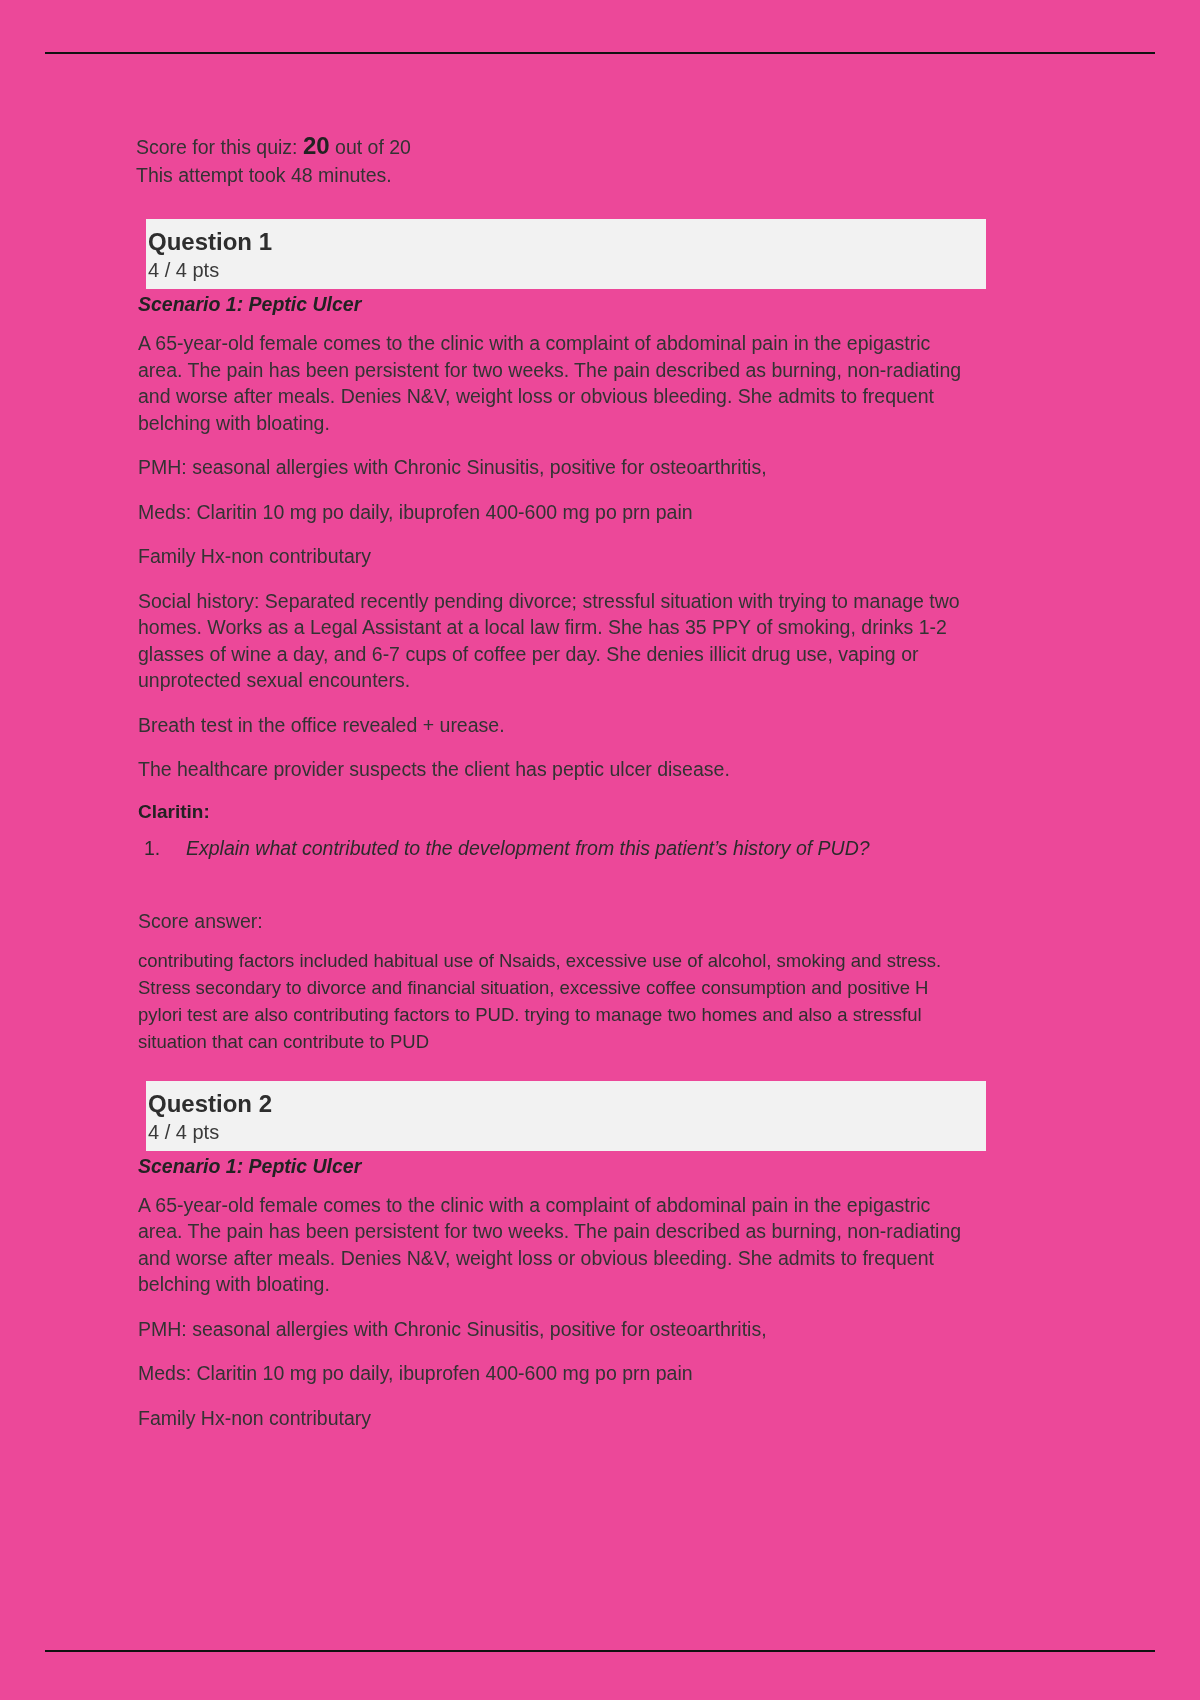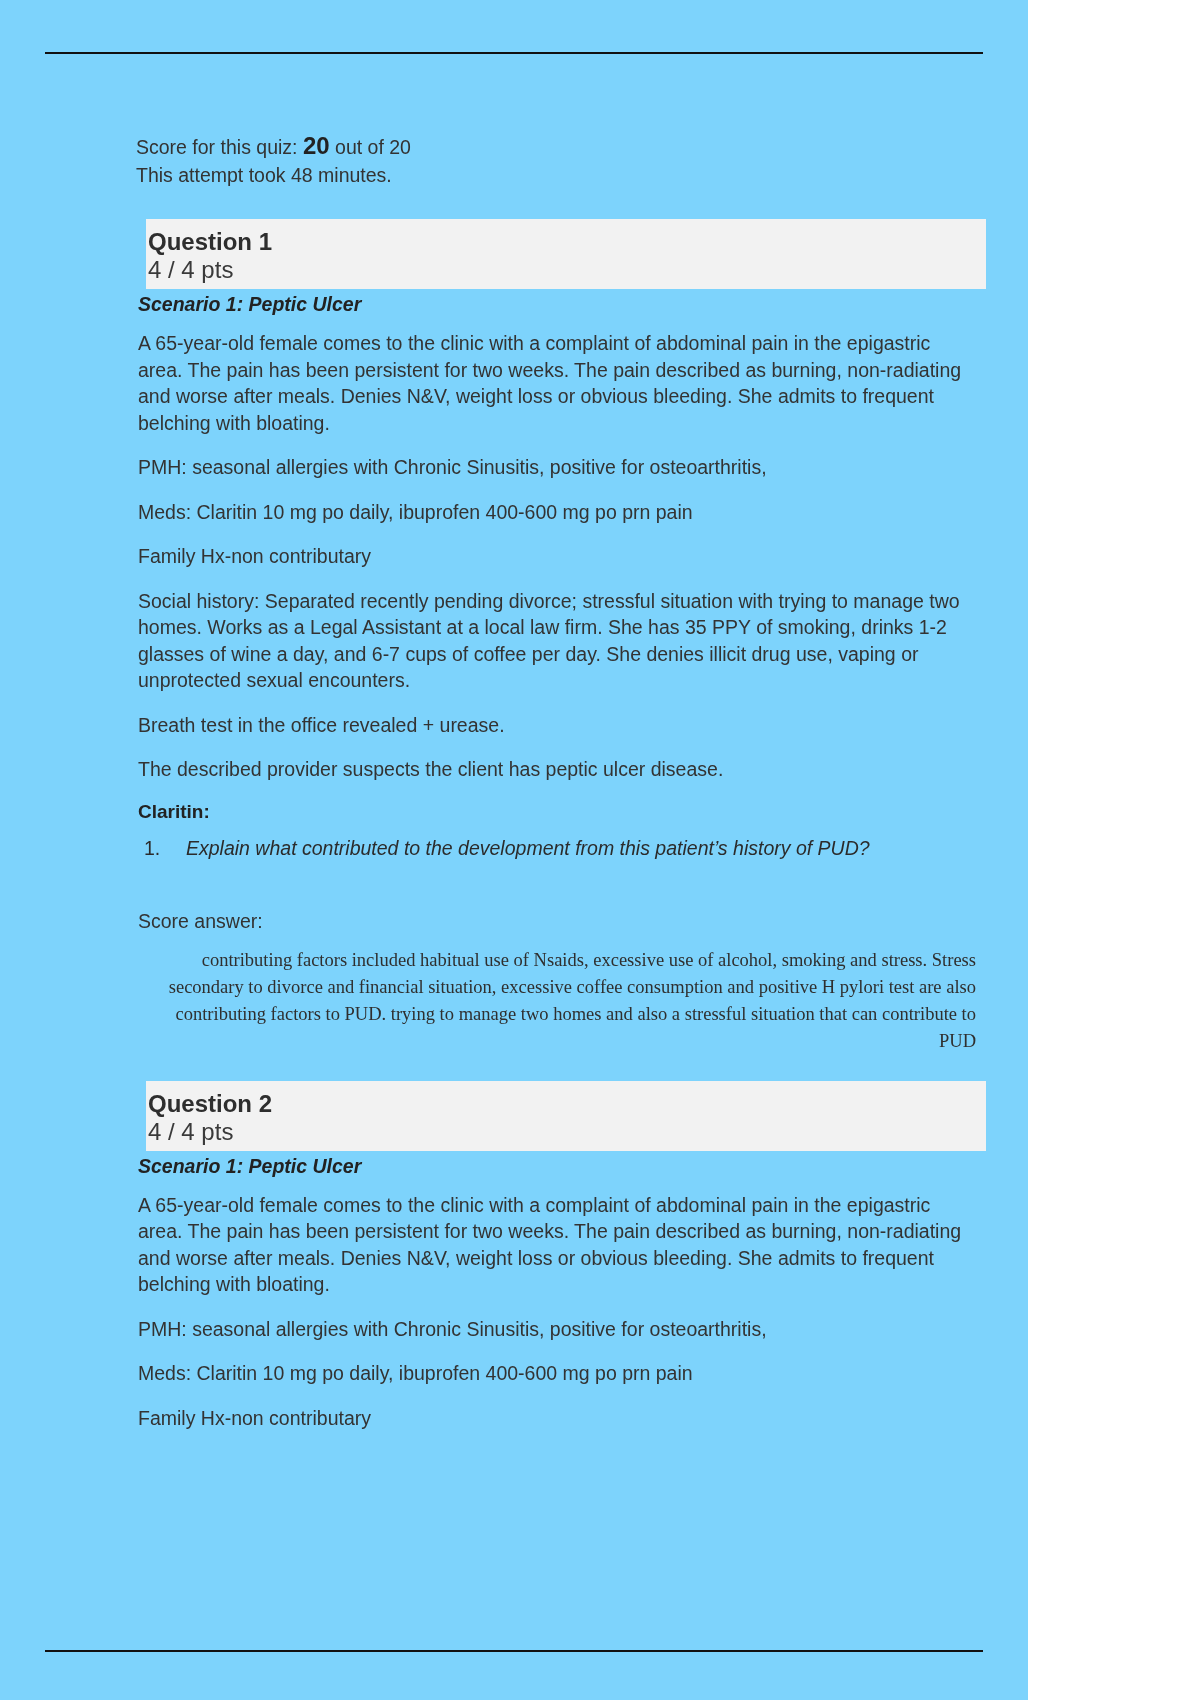--- a/index.html
+++ b/index.html
@@ -10,23 +10,23 @@
   body {
     width: 1200px;
     height: 1700px;
     position: relative;
     font-family: "DejaVu Sans", sans-serif;
     color: #2b2b2b;
   }
   .page {
     position: absolute;
     left: 0; top: 0;
-    width: 1028px;
+    width: 1200px;
     height: 1700px;
-    background: #7dd3fc;
+    background: #ec4899;
     overflow: hidden;
   }
   .rule-top {
     position: absolute;
     left: 45px;
     right: 45px;
     top: 52px;
     border-top: 2px solid #111;
   }
   .rule-bottom {
@@ -68,21 +68,21 @@
   .qtitle {
     font-family: "Liberation Sans", sans-serif;
     font-size: 24px;
     font-weight: bold;
     color: #2e2e2e;
     padding-left: 2px;
     line-height: 30px;
   }
   .qpts {
     font-family: "Liberation Sans", sans-serif;
-    font-size: 24px;
+    font-size: 20px;
     color: #3a3a3a;
     padding-left: 2px;
     line-height: 26px;
   }
 
   .scenario {
     font-family: "Liberation Sans", sans-serif;
     font-weight: bold;
     font-style: italic;
     font-size: 19.5px;
@@ -123,26 +123,25 @@
     font-style: normal;
   }
 
   .answer-label {
     font-family: "Liberation Sans", sans-serif;
     font-size: 19.5px;
     color: #333;
     margin: 48px 0 14px 2px;
   }
   .answer-text {
-    font-family: Liberation Serif, serif;
+    font-family: Liberation Sans, sans-serif;
     font-size: 18.5px;
     line-height: 27px;
     color: #2f2f2f;
     margin: 0 0 26px 2px;
-    text-align: right;
   }
 </style>
 </head>
 <body>
 
 <div class="page">
 
   <div class="rule-top"></div>
 
   <div class="content">
@@ -162,21 +161,21 @@
         <div class="qpts">4 / 4 pts</div>
       </div>
       <div class="scenario">Scenario 1: Peptic Ulcer</div>
 
       <p class="para">A 65-year-old female comes to the clinic with a complaint of abdominal pain in the epigastric area. The pain has been persistent for two weeks.  The pain described as burning, non-radiating and worse after meals. Denies N&amp;V, weight loss or obvious bleeding. She admits to frequent belching with bloating.</p>
       <p class="para">PMH:  seasonal allergies with Chronic Sinusitis, positive for osteoarthritis,</p>
       <p class="para">Meds: Claritin 10 mg po daily, ibuprofen 400-600 mg po prn pain</p>
       <p class="para">Family Hx-non contributary</p>
       <p class="para">Social history: Separated recently pending divorce; stressful situation with trying to manage two homes. Works as a Legal Assistant at a local law firm. She has 35 PPY of smoking, drinks 1-2 glasses of wine a day, and 6-7 cups of coffee per day. She denies illicit drug use, vaping or unprotected sexual encounters.</p>
       <p class="para">Breath test in the office revealed + urease.</p>
-      <p class="para">The described provider suspects the client has peptic ulcer disease.</p>
+      <p class="para">The healthcare provider suspects the client has peptic ulcer disease.</p>
 
       <div class="qlabel">Claritin:</div>
 
       <div class="numbered">
         <span class="num">1.</span>
         <span>Explain what contributed to the development from this patient’s history of PUD?</span>
       </div>
 
       <div class="answer-label">Score answer:</div>
       <div class="answer-text">contributing factors included habitual use of Nsaids, excessive use of alcohol, smoking and stress. Stress secondary to divorce and financial situation, excessive coffee consumption and positive H pylori test are also contributing factors to PUD. trying to manage two homes and also a stressful situation that can contribute to PUD</div>

